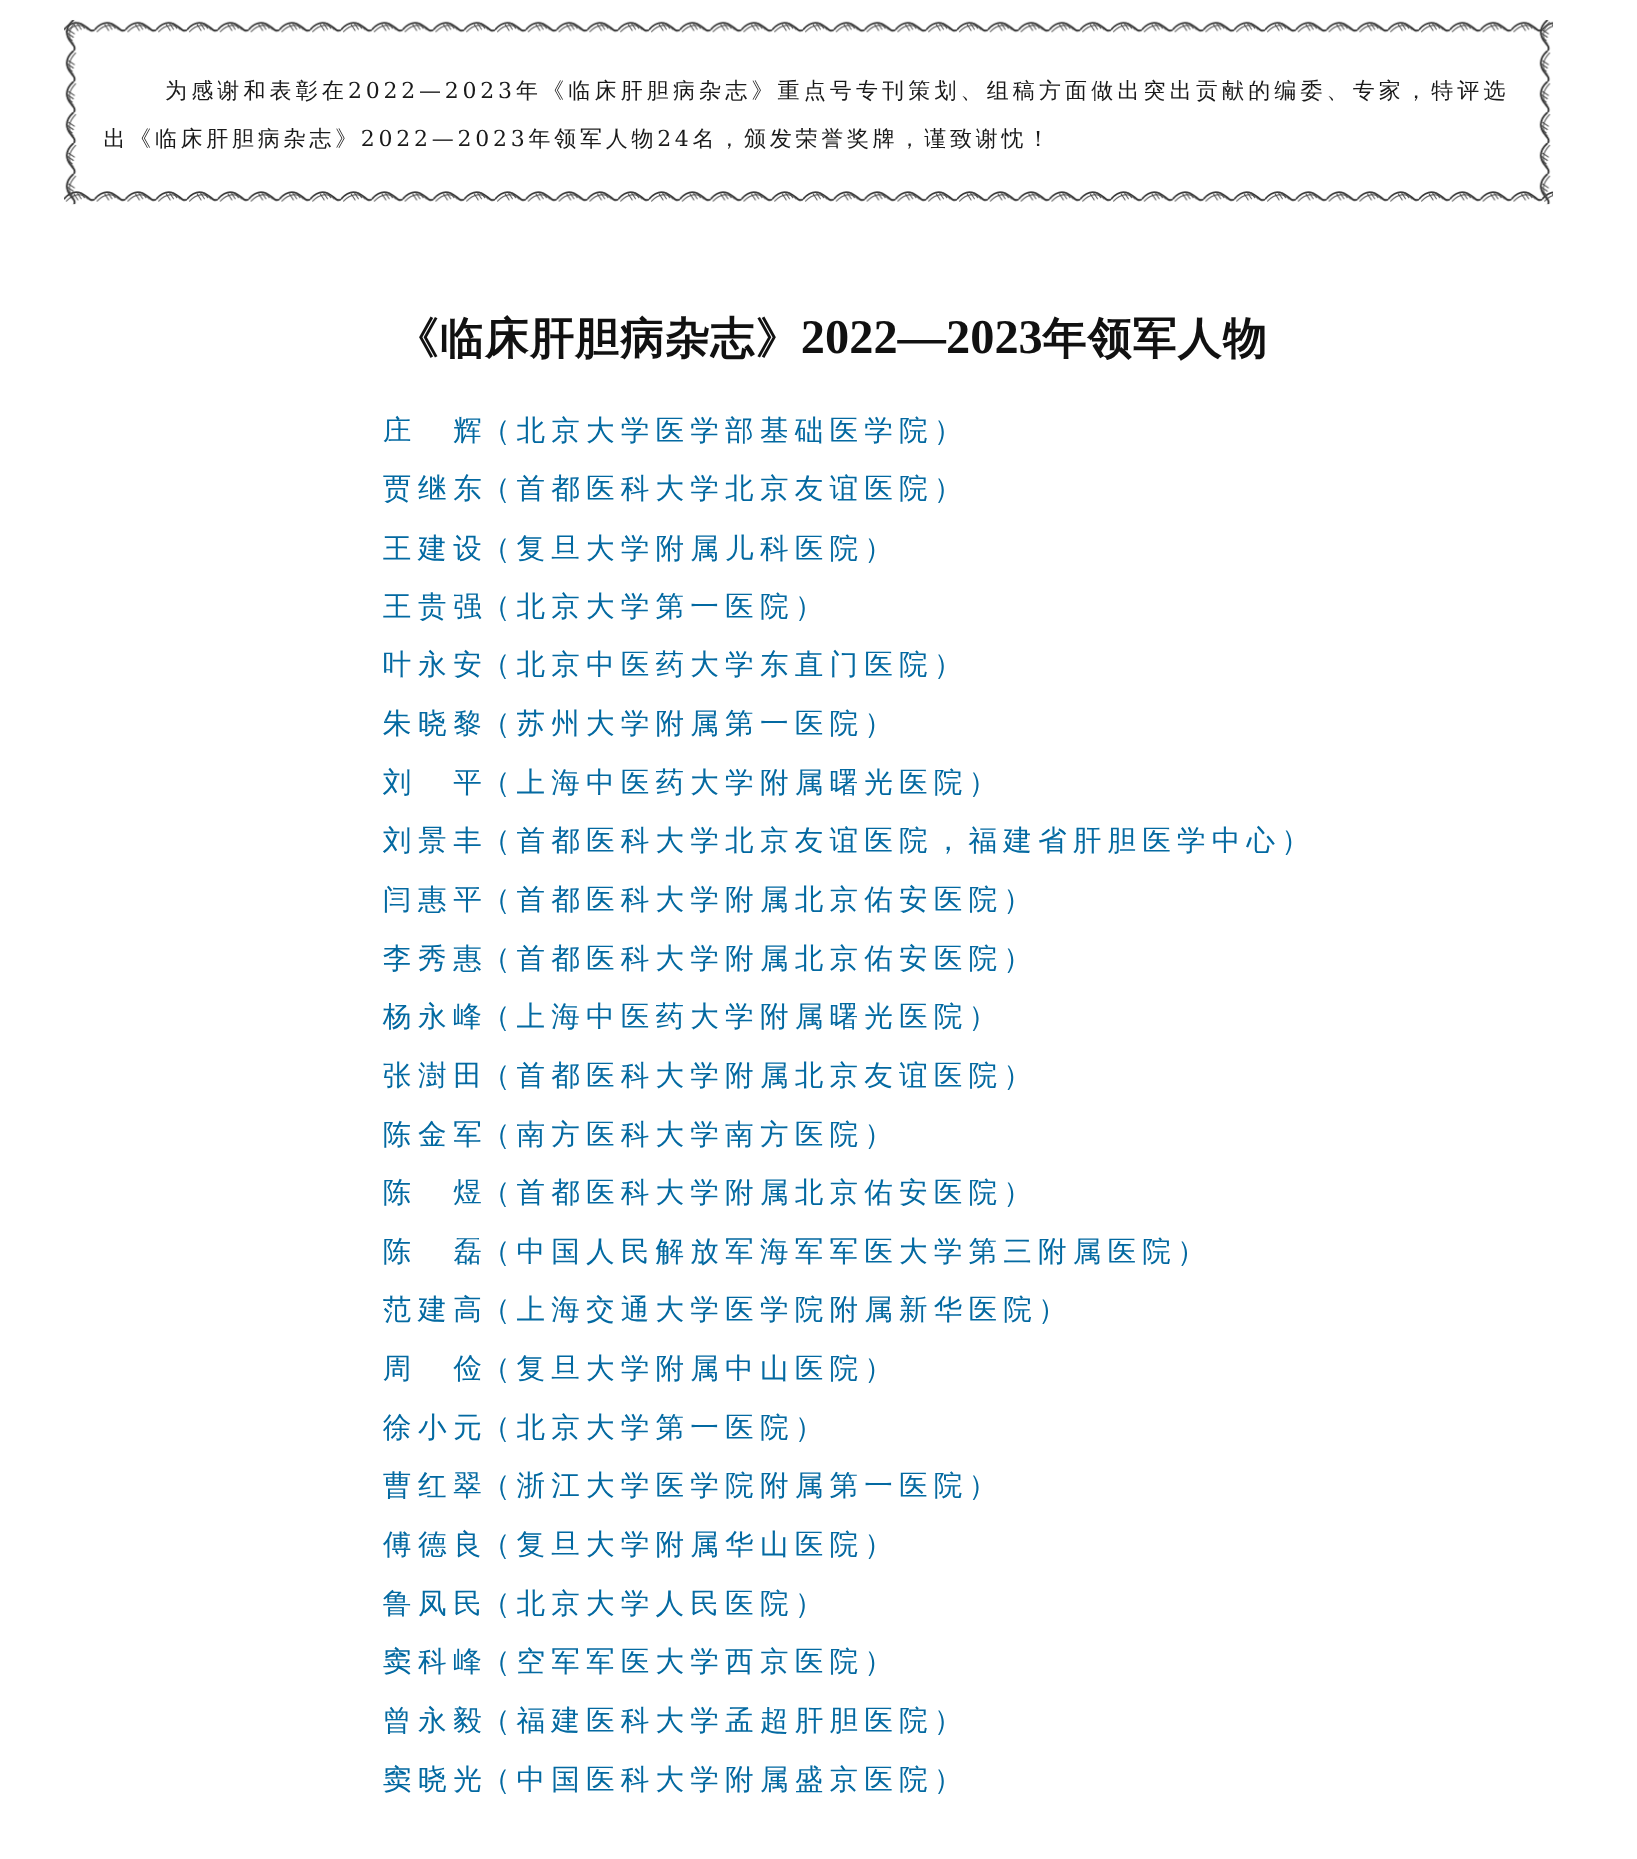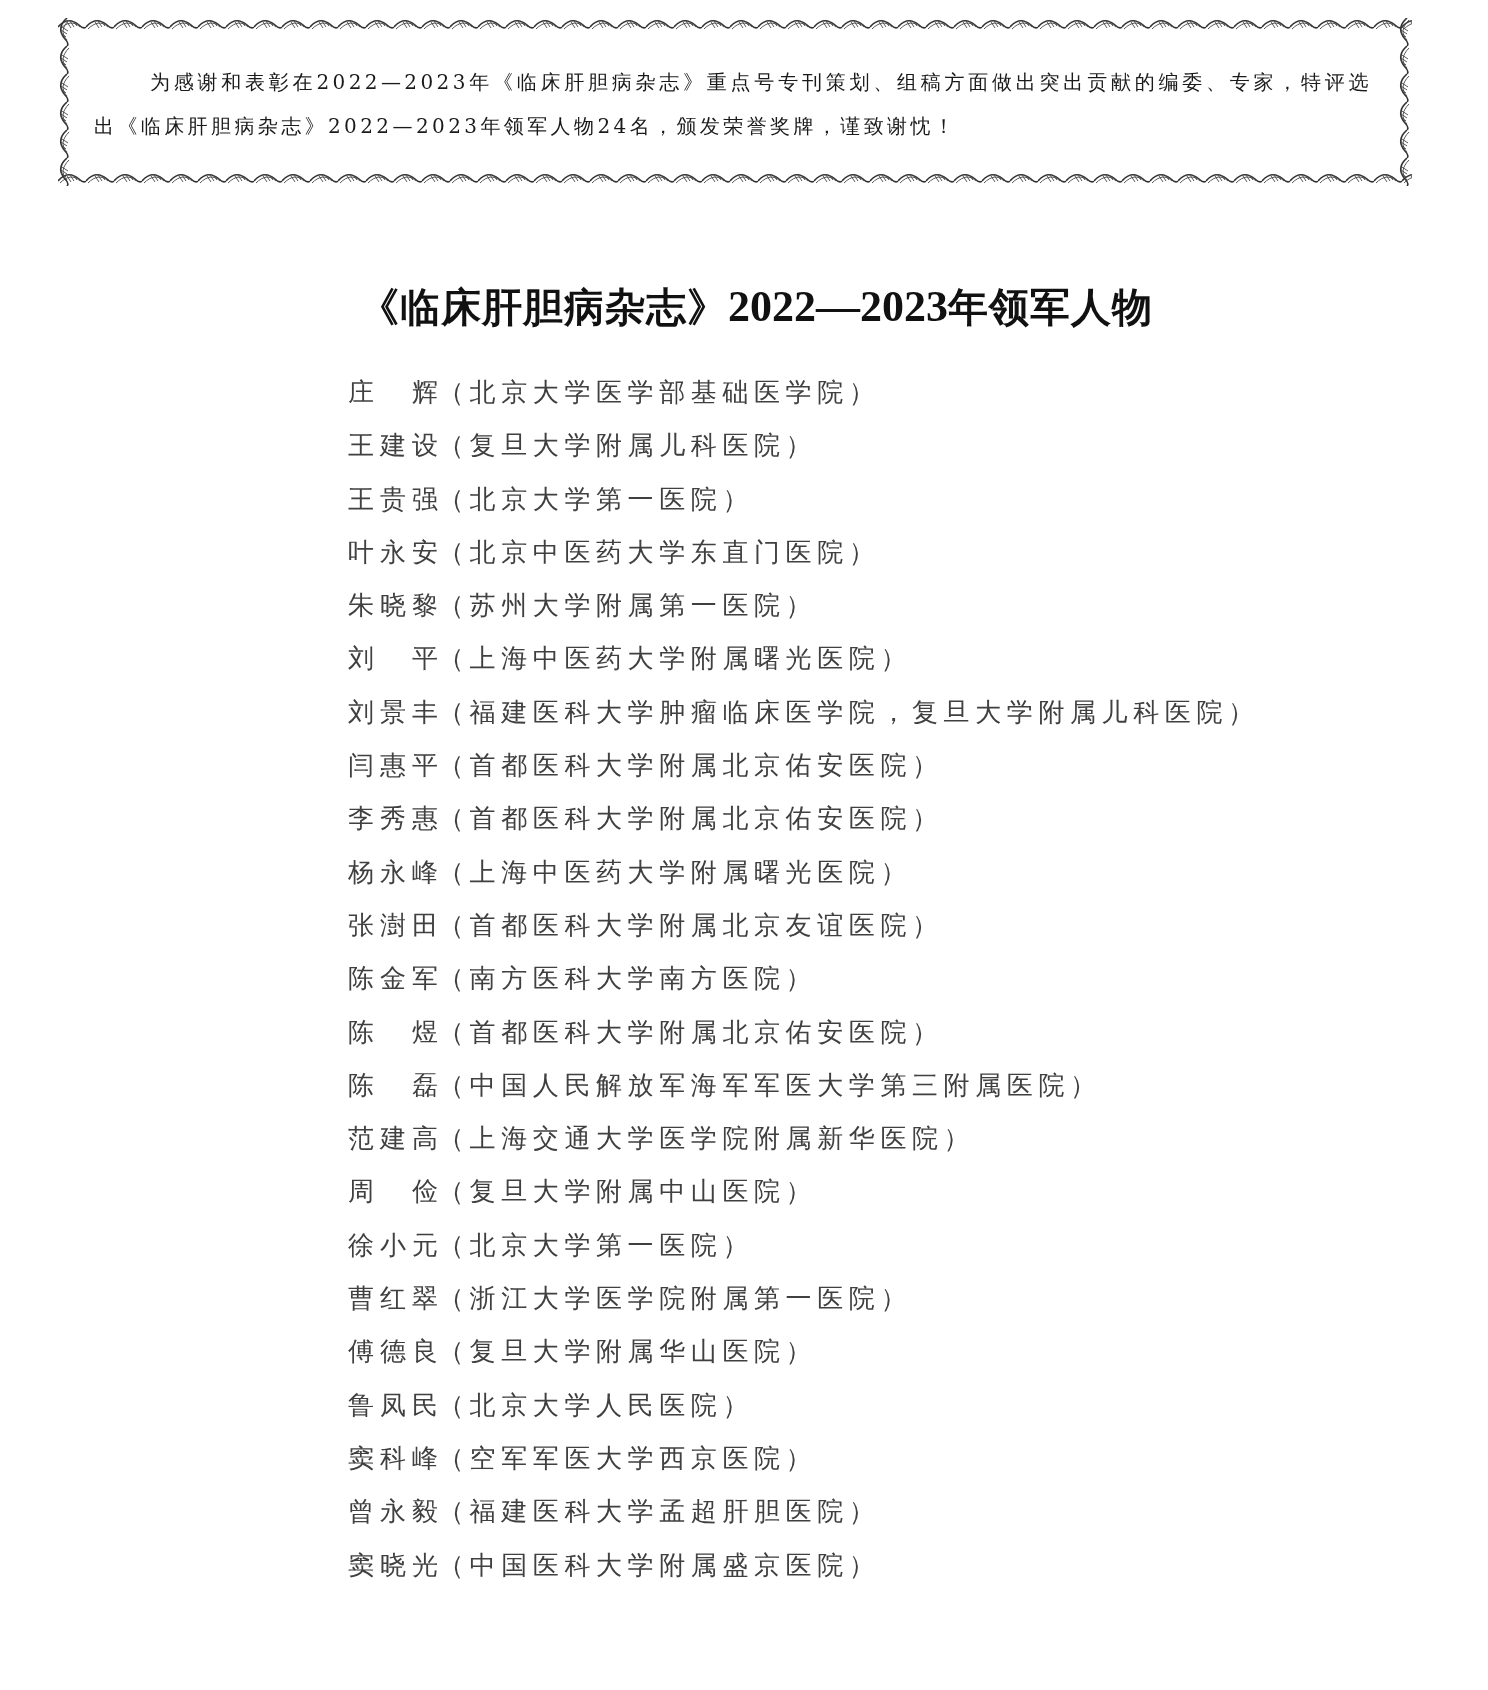--- a/index.html
+++ b/index.html
@@ -80,21 +80,21 @@
       margin: 0;
       padding: 0;
       list-style: none;
     }
     .leader-item {
       height: 53.3px;
       line-height: 40px;
       font-size: 26px;
       letter-spacing: 5.6px;
       white-space: nowrap;
-      color: #404040;
+      color: #0369a1;
     }
     .leader-name {
       display: inline-block;
       width: 90px;
       text-align: justify;
       text-align-last: justify;
       letter-spacing: 0;
       margin-right: 0;
     }
     .leader-aff {
@@ -144,26 +144,27 @@
     <p>为感谢和表彰在2022—2023年《临床肝胆病杂志》重点号专刊策划、组稿方面做出突出贡献的编委、专家，特评选出《临床肝胆病杂志》2022—2023年领军人物24名，颁发荣誉奖牌，谨致谢忱！</p>
   </div>
 </div>
 
 <h1 class="page-title">
   <span>《临床肝胆病杂志》</span><span class="yr">2022—2023</span><span>年领军人物</span>
 </h1>
 
 <ul class="leader-list">
   <li class="leader-item"><span class="leader-name">庄　辉</span><span class="leader-aff">（北京大学医学部基础医学院）</span></li>
+  <li class="leader-item"><span class="leader-name">贾继东</span><span class="leader-aff">（首都医科大学北京友谊医院）</span></li>
   <li class="leader-item"><span class="leader-name">王建设</span><span class="leader-aff">（复旦大学附属儿科医院）</span></li>
   <li class="leader-item"><span class="leader-name">王贵强</span><span class="leader-aff">（北京大学第一医院）</span></li>
   <li class="leader-item"><span class="leader-name">叶永安</span><span class="leader-aff">（北京中医药大学东直门医院）</span></li>
   <li class="leader-item"><span class="leader-name">朱晓黎</span><span class="leader-aff">（苏州大学附属第一医院）</span></li>
   <li class="leader-item"><span class="leader-name">刘　平</span><span class="leader-aff">（上海中医药大学附属曙光医院）</span></li>
-  <li class="leader-item"><span class="leader-name">刘景丰</span><span class="leader-aff">（福建医科大学肿瘤临床医学院，复旦大学附属儿科医院）</span></li>
+  <li class="leader-item"><span class="leader-name">刘景丰</span><span class="leader-aff">（首都医科大学北京友谊医院，福建省肝胆医学中心）</span></li>
   <li class="leader-item"><span class="leader-name">闫惠平</span><span class="leader-aff">（首都医科大学附属北京佑安医院）</span></li>
   <li class="leader-item"><span class="leader-name">李秀惠</span><span class="leader-aff">（首都医科大学附属北京佑安医院）</span></li>
   <li class="leader-item"><span class="leader-name">杨永峰</span><span class="leader-aff">（上海中医药大学附属曙光医院）</span></li>
   <li class="leader-item"><span class="leader-name">张澍田</span><span class="leader-aff">（首都医科大学附属北京友谊医院）</span></li>
   <li class="leader-item"><span class="leader-name">陈金军</span><span class="leader-aff">（南方医科大学南方医院）</span></li>
   <li class="leader-item"><span class="leader-name">陈　煜</span><span class="leader-aff">（首都医科大学附属北京佑安医院）</span></li>
   <li class="leader-item"><span class="leader-name">陈　磊</span><span class="leader-aff">（中国人民解放军海军军医大学第三附属医院）</span></li>
   <li class="leader-item"><span class="leader-name">范建高</span><span class="leader-aff">（上海交通大学医学院附属新华医院）</span></li>
   <li class="leader-item"><span class="leader-name">周　俭</span><span class="leader-aff">（复旦大学附属中山医院）</span></li>
   <li class="leader-item"><span class="leader-name">徐小元</span><span class="leader-aff">（北京大学第一医院）</span></li>

